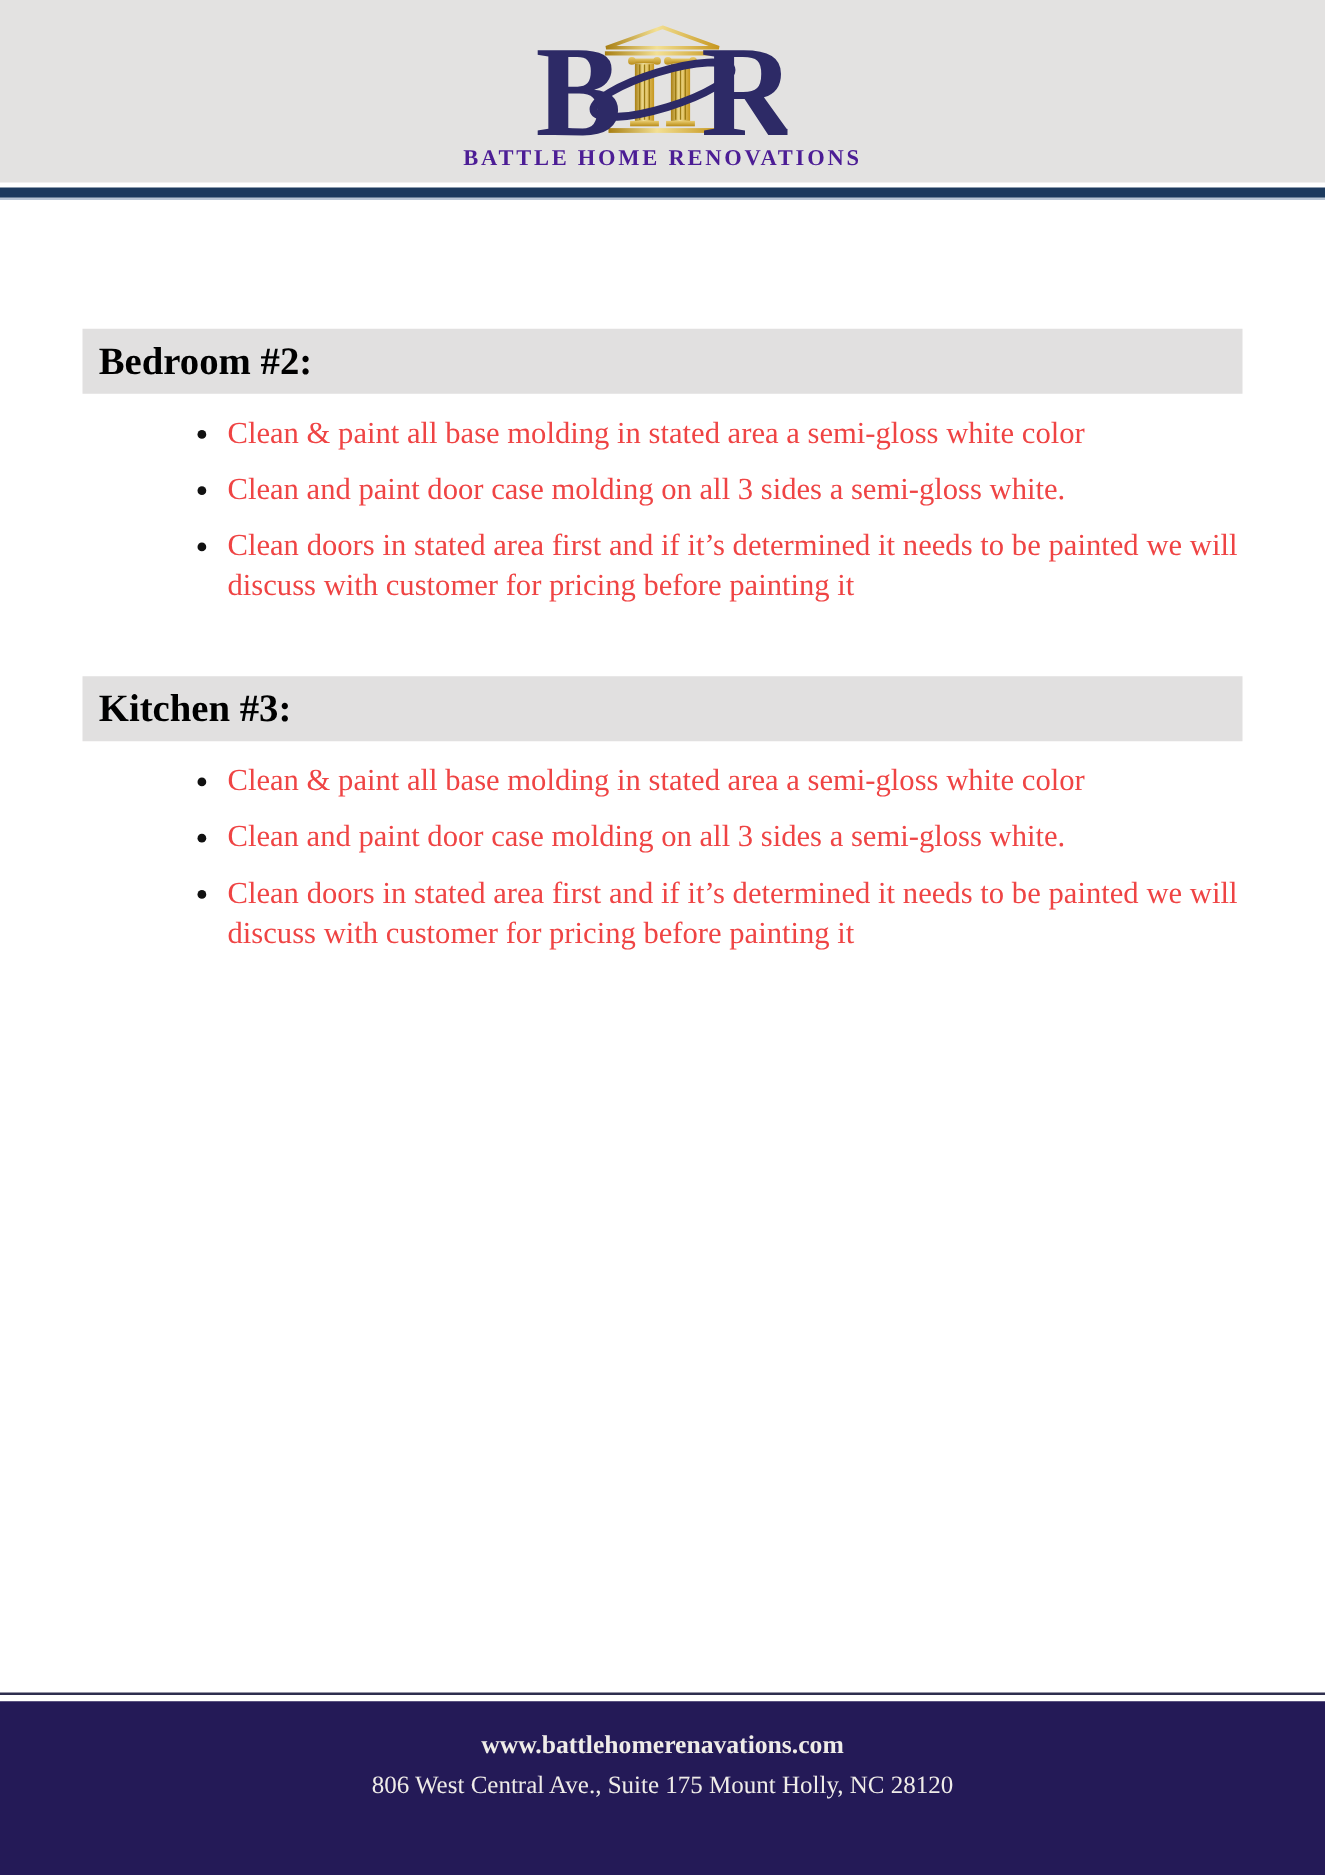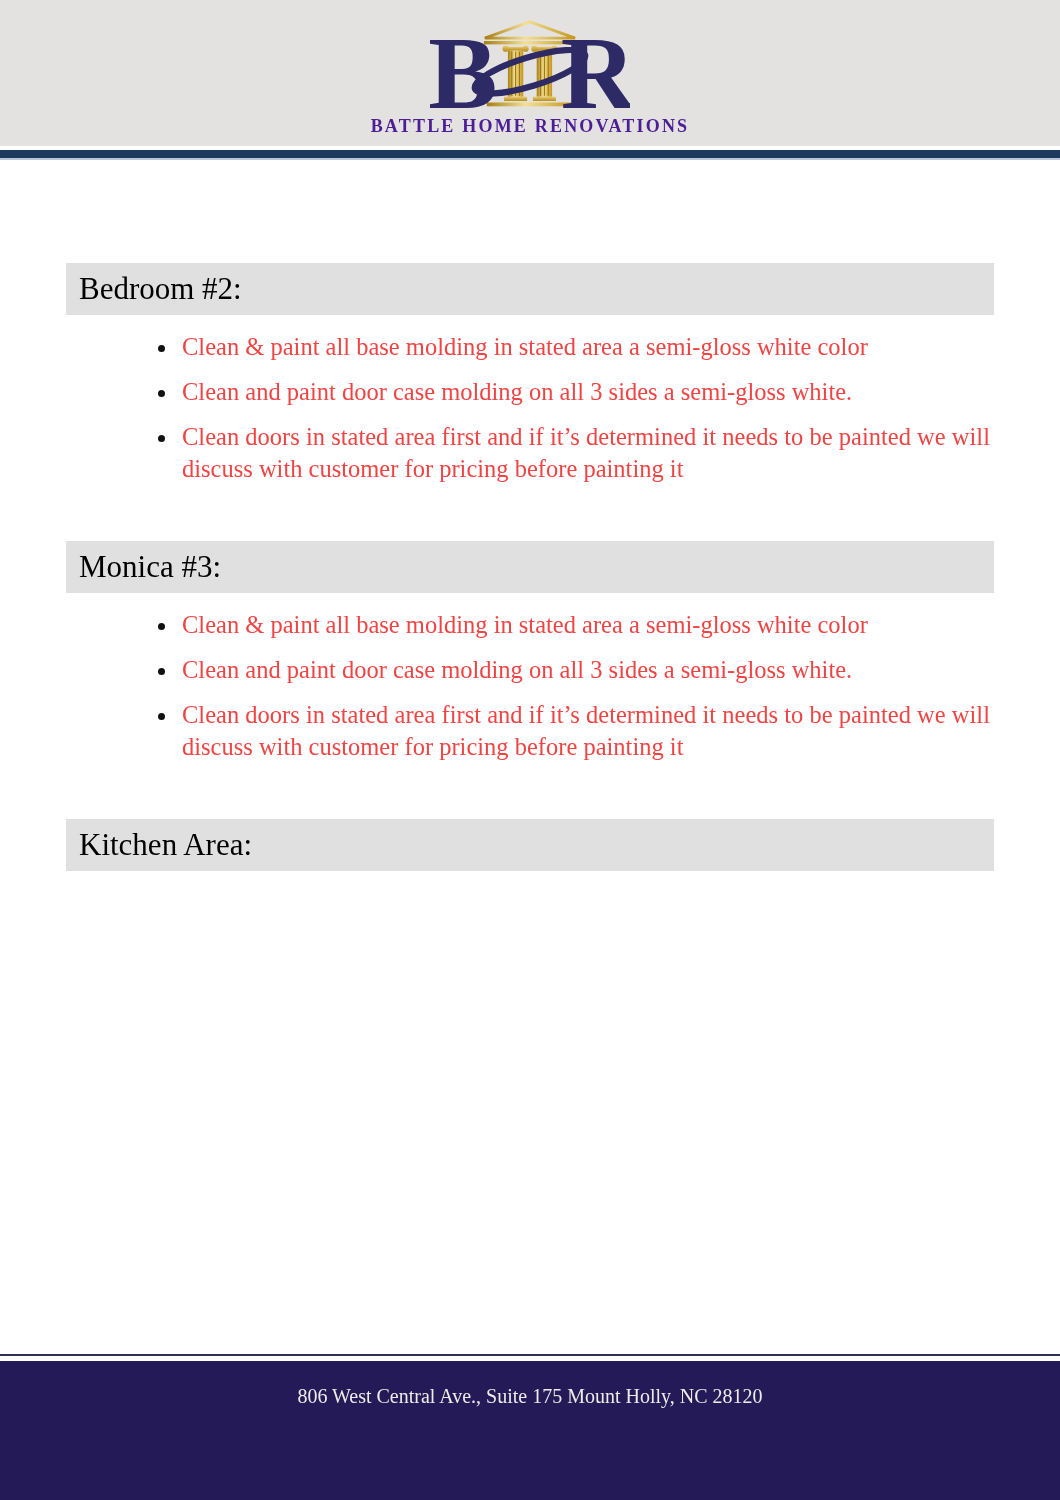--- a/index.html
+++ b/index.html
@@ -51,21 +51,21 @@
   .content { padding: 0 66px; }
   .section { margin-top: 56px; }
   .section.first { margin-top: 103px; }
   .section-bar {
     height: 52px;
     background: #e1e0e0;
     display: flex;
     align-items: center;
     padding-left: 13px;
     font-size: 31px;
-    font-weight: normal;
+    font-weight: bold;
     color: #000000;
   }
   .bullet-list {
     margin-top: 16px;
     padding-left: 112px;
     list-style: disc;
   }
   .bullet-item {
     width: 812px;
     font-size: 24.5px;
@@ -168,33 +168,33 @@
     <section class="section first">
       <h2 class="section-bar">Bedroom #2:</h2>
       <ul class="bullet-list">
         <li class="bullet-item">Clean &amp; paint all base molding in stated area a semi-gloss white color</li>
         <li class="bullet-item">Clean and paint door case molding on all 3 sides a semi-gloss white.</li>
         <li class="bullet-item">Clean doors in stated area first and if it’s determined it needs to be painted we will discuss with customer for pricing before painting it</li>
       </ul>
     </section>
 
     <section class="section">
-      <h2 class="section-bar">Monica #3:</h2>
+      <h2 class="section-bar">Kitchen #3:</h2>
       <ul class="bullet-list">
         <li class="bullet-item">Clean &amp; paint all base molding in stated area a semi-gloss white color</li>
         <li class="bullet-item">Clean and paint door case molding on all 3 sides a semi-gloss white.</li>
         <li class="bullet-item">Clean doors in stated area first and if it’s determined it needs to be painted we will discuss with customer for pricing before painting it</li>
       </ul>
     </section>
 
     <section class="section">
-      <h2 class="section-bar">Kitchen Area:</h2>
     </section>
 
   </main>
 
   <div class="footer-rule"></div>
 
   <footer class="footer">
+    <div class="footer-site">www.battlehomerenavations.com</div>
     <div class="footer-address">806 West Central Ave., Suite 175 Mount Holly, NC 28120</div>
   </footer>
 
 </div>
 
 </body></html>

